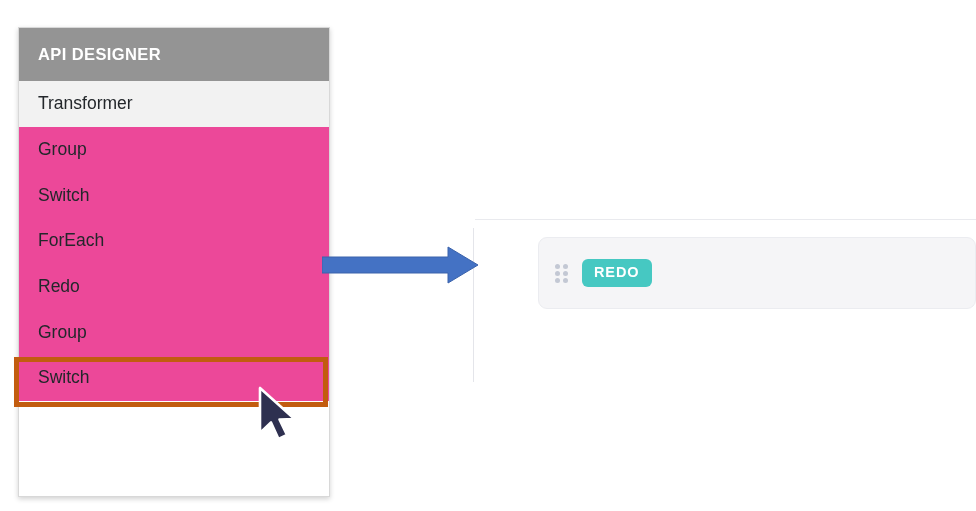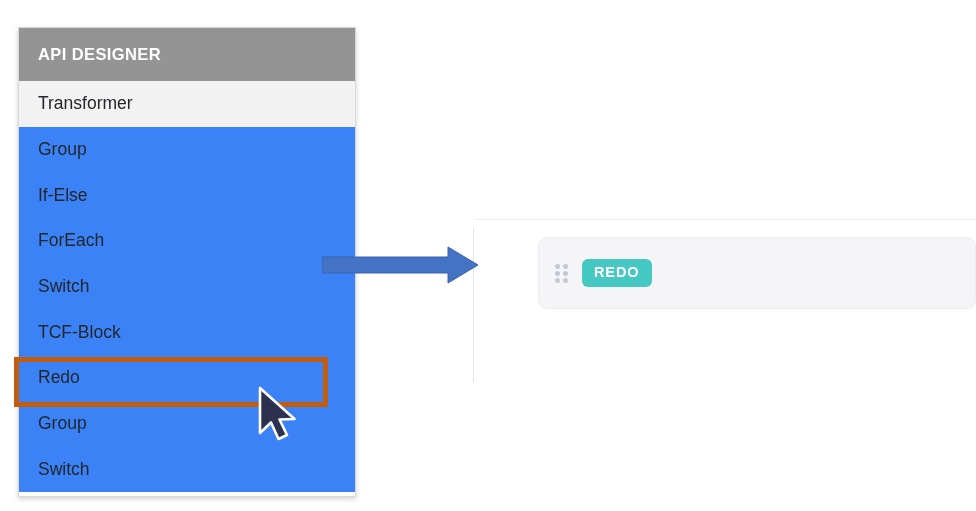--- a/index.html
+++ b/index.html
@@ -14,21 +14,21 @@
     overflow: hidden;
     font-family: "Liberation Sans", sans-serif;
     -webkit-font-smoothing: antialiased;
   }
 
   
   #palette-panel {
     position: absolute;
     left: 18px;
     top: 27px;
-    width: 338px;
+    width: 312px;
     height: 470px;
     background: #ffffff;
     border: 1px solid #d8d8d8;
     box-shadow: 0 2px 5px rgba(0,0,0,0.18);
     box-sizing: border-box;
     overflow: hidden;
   }
 
   #palette-header {
     height: 53px;
@@ -51,21 +51,21 @@
     padding: 0;
   }
   .palette-item {
     height: 45.7px;
     display: flex;
     align-items: center;
     padding-left: 19px;
     box-sizing: border-box;
     font-size: 17.5px;
     color: #23272b;
-    background: #3b82f6;
+    background: #ec4899;
     cursor: pointer;
   }
   .palette-item.is-active {
     background: #f2f2f2;
   }
 
   
   #redo-highlight-box {
     position: absolute;
     left: 14px;
@@ -178,30 +178,24 @@
   </div>
 
   <ul id="palette-list">
     <li class="palette-item is-active">
       <span>Transformer</span>
     </li>
     <li class="palette-item">
       <span>Group</span>
     </li>
     <li class="palette-item">
-      <span>If-Else</span>
+      <span>Switch</span>
     </li>
     <li class="palette-item">
       <span>ForEach</span>
-    </li>
-    <li class="palette-item">
-      <span>Switch</span>
-    </li>
-    <li class="palette-item">
-      <span>TCF-Block</span>
     </li>
     <li class="palette-item">
       <span>Redo</span>
     </li>
     <li class="palette-item">
       <span>Group</span>
     </li>
     <li class="palette-item">
       <span>Switch</span>
     </li>

